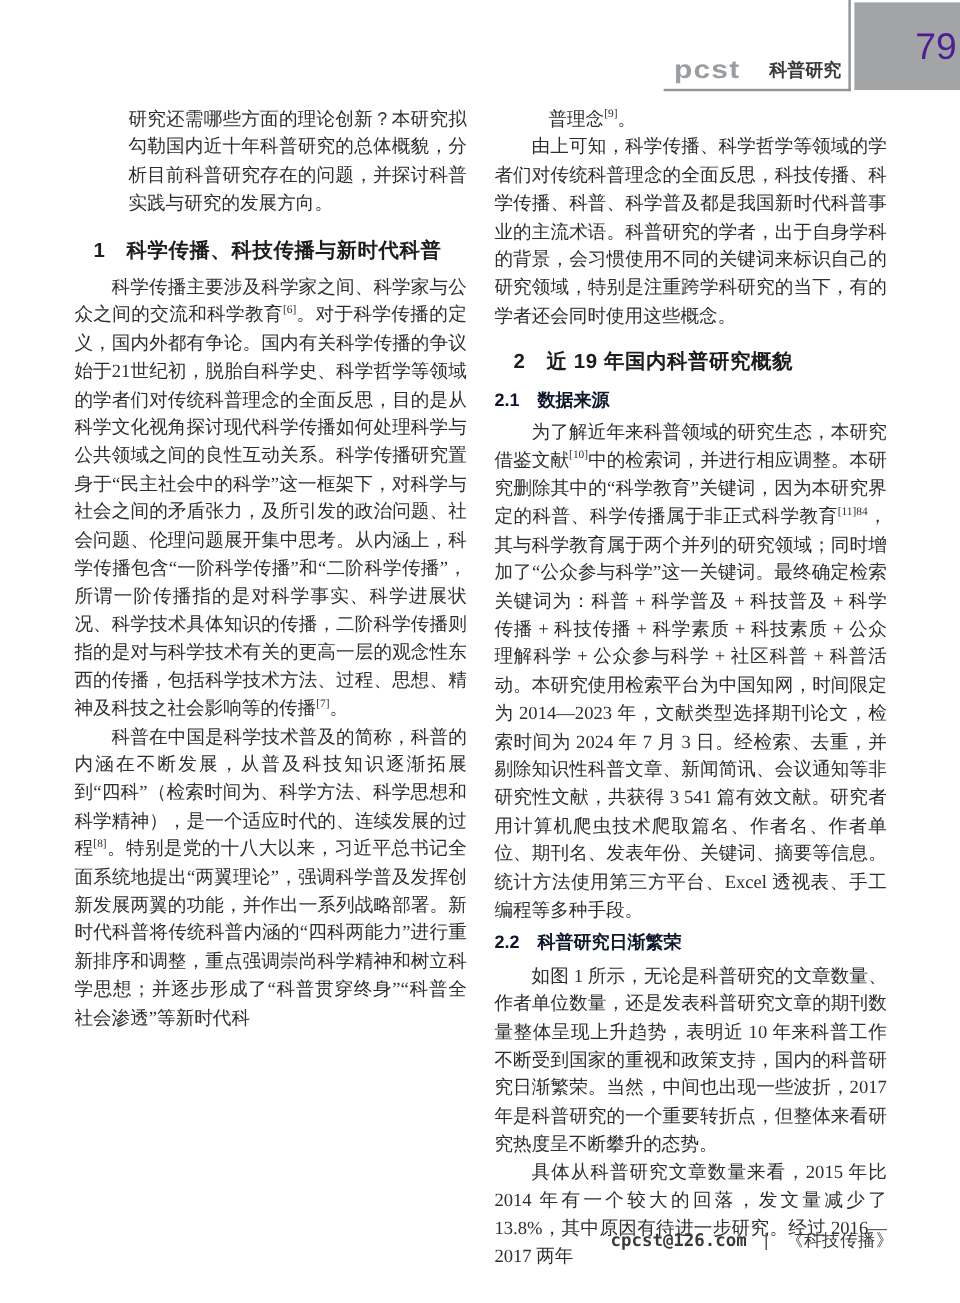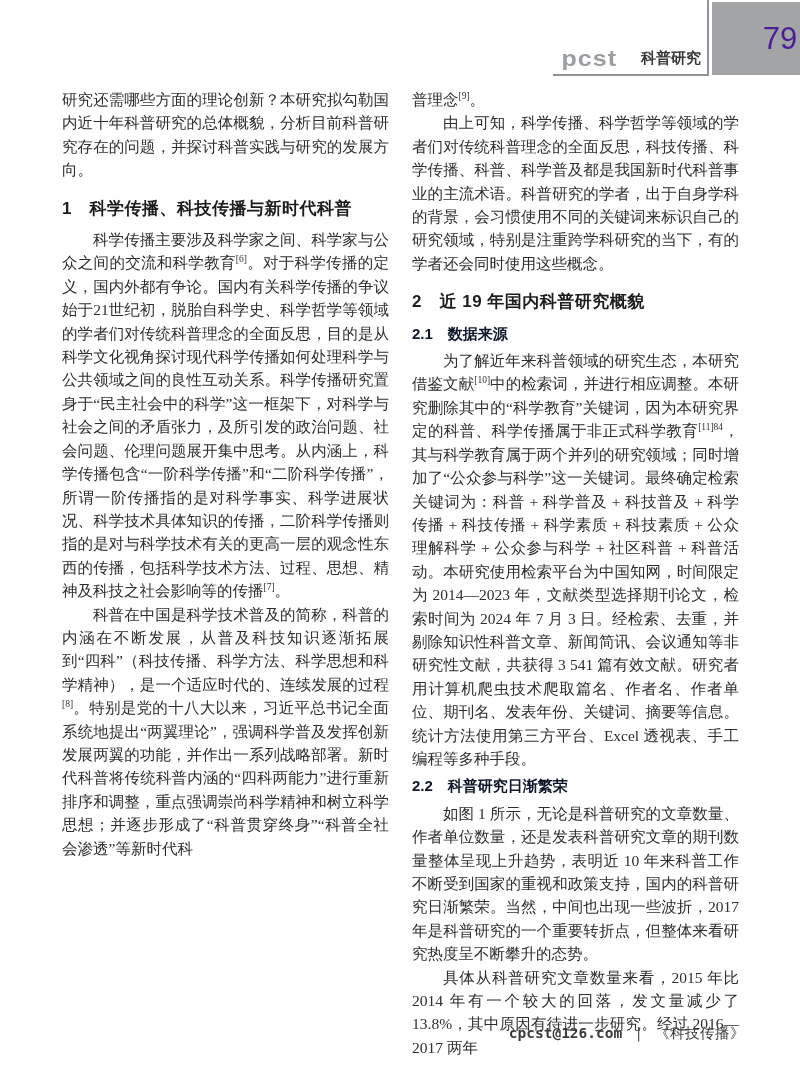--- a/index.html
+++ b/index.html
@@ -28,25 +28,25 @@
     background:#a2a4a6;color:#4c1d95;
     font-family:"Liberation Sans","DejaVu Sans",sans-serif;font-size:31px;
     display:flex;align-items:center;justify-content:center;padding-left:25px;
   }
   
   .col{position:absolute;top:88px;width:327px;font-size:15.5px;line-height:23.4px;
        text-align:justify;text-justify:inter-ideograph;}
   .col-left{left:62px;}
   .col-right{left:412px;}
   .para{margin:0;text-indent:2em;}
-  .para.no-indent{text-indent:0;}
+  .para.no-indent{text-indent:0;margin-left:45px;}
   sup.ref{font-size:9.5px;line-height:0;vertical-align:super;}
   h2.sec{
     font-family:"Liberation Sans","DejaVu Sans",sans-serif;
-    font-size:17px;font-weight:bold;color:#1d1d1d;margin:15px 0 8px 0;text-indent:0;
+    font-size:17px;font-weight:bold;color:#1d1d1d;margin:15px 0 8px 16px;text-indent:0;
     letter-spacing:.5px;
   }
   h3.subsec{
     font-family:"Liberation Sans","DejaVu Sans",sans-serif;
     font-size:15px;font-weight:bold;color:#0f172a;margin:4px 0 4px 0;text-indent:0;
   }
   
   .footer{
     position:absolute;top:1024px;left:0;width:745px;text-align:right;
     font-family:"DejaVu Sans Mono","Liberation Mono",monospace;
@@ -70,21 +70,21 @@
   <div class="page-num">79</div>
 
   <div class="col col-left">
     <p class="para no-indent"><span>研究还需哪些方面的理论创新？本研究拟勾勒国内近十年科普研究的总体概貌，分析目前科普研究存在的问题，并探讨科普实践与研究的发展方向。</span></p>
 
     <h2 class="sec">1　科学传播、科技传播与新时代科普</h2>
 
     <p class="para"><span>科学传播主要涉及科学家之间、科学家与公众之间的交流和科学教育</span><sup class="ref">[6]</sup><span>。对于科学传播的定义，国内外都有争论。国内有关科学传播的争议始于21世纪初，脱胎自科学史、科学哲学等领域的学者们对传统科普理念的全面反思，目的是从科学文化视角探讨现代科学传播如何处理科学与公共领域之间的良性互动关系。科学传播研究置身于“民主社会中的科学”这一框架下，对科学与社会之间的矛盾张力，及所引发的政治问题、社会问题、伦理问题展开集中思考。从内涵上，科学传播包含“一阶科学传播”和“二阶科学传播”，所谓一阶传播指的是对科学事实、科学进展状况、科学技术具体知识的传播，二阶科学传播则指的是对与科学技术有关的更高一层的观念性东西的传播，包括科学技术方法、过程、思想、精神及科技之社会影响等的传播</span><sup class="ref">[7]</sup><span>。</span></p>
 
 
-    <p class="para"><span>科普在中国是科学技术普及的简称，科普的内涵在不断发展，从普及科技知识逐渐拓展到“四科”（科技传播、科学方法、科学思想和科学精神），是一个适应时代的、连续发展的过程</span><sup class="ref">[8]</sup><span>。特别是党的十八大以来，习近平总书记全面系统地提出“两翼理论”，强调科学普及发挥创新发展两翼的功能，并作出一系列战略部署。新时代科普将传统科普内涵的“四科两能力”进行重新排序和调整，重点强调崇尚科学精神和树立科学思想；并逐步形成了“科普贯穿终身”“科普全社会渗透”等新时代科</span></p>
+    <p class="para"><span>科普在中国是科学技术普及的简称，科普的内涵在不断发展，从普及科技知识逐渐拓展到“四科”（检索时间为、科学方法、科学思想和科学精神），是一个适应时代的、连续发展的过程</span><sup class="ref">[8]</sup><span>。特别是党的十八大以来，习近平总书记全面系统地提出“两翼理论”，强调科学普及发挥创新发展两翼的功能，并作出一系列战略部署。新时代科普将传统科普内涵的“四科两能力”进行重新排序和调整，重点强调崇尚科学精神和树立科学思想；并逐步形成了“科普贯穿终身”“科普全社会渗透”等新时代科</span></p>
   </div>
 
   <div class="col col-right">
     <p class="para no-indent"><span>普理念</span><sup class="ref">[9]</sup><span>。</span></p>
 
     <p class="para"><span>由上可知，科学传播、科学哲学等领域的学者们对传统科普理念的全面反思，科技传播、科学传播、科普、科学普及都是我国新时代科普事业的主流术语。科普研究的学者，出于自身学科的背景，会习惯使用不同的关键词来标识自己的研究领域，特别是注重跨学科研究的当下，有的学者还会同时使用这些概念。</span></p>
 
     <h2 class="sec">2　近 19 年国内科普研究概貌</h2>
     <h3 class="subsec">2.1　数据来源</h3>
 

